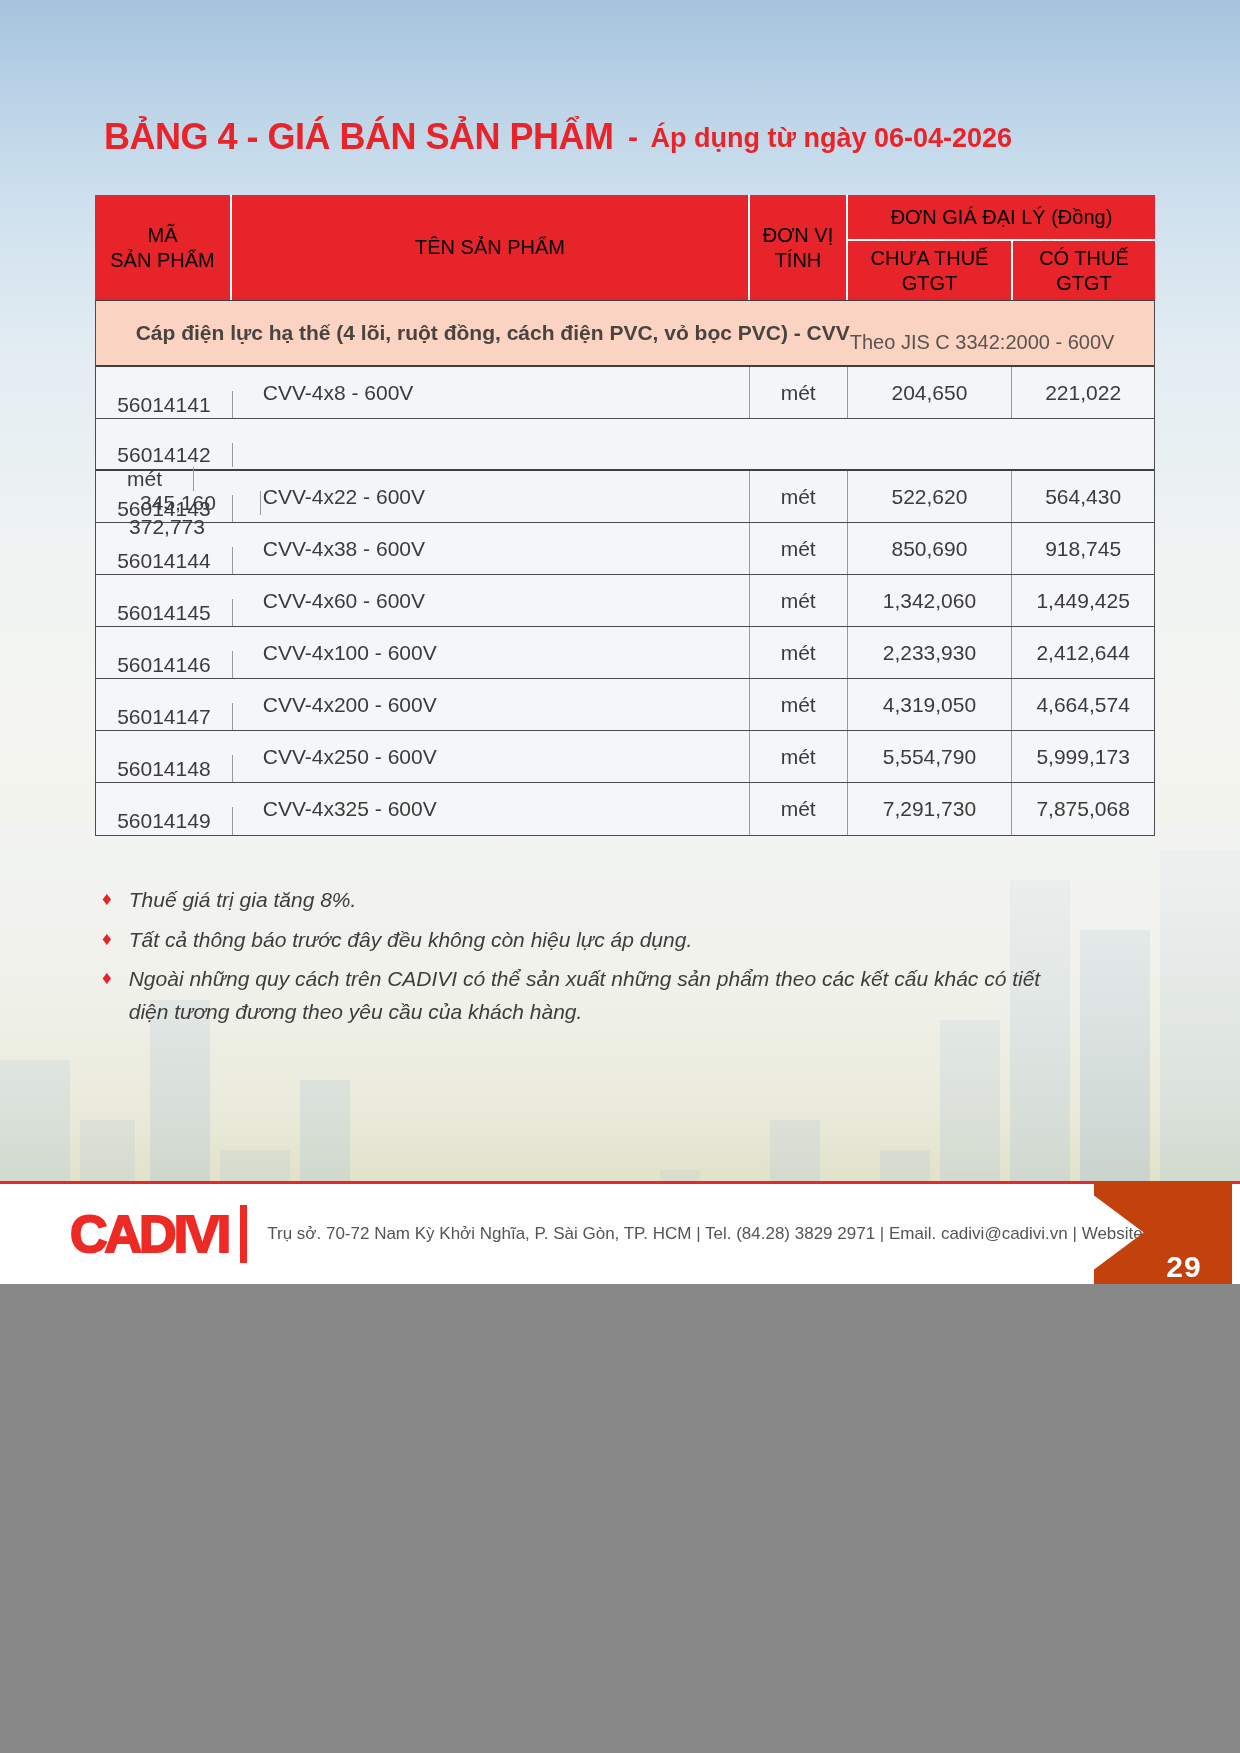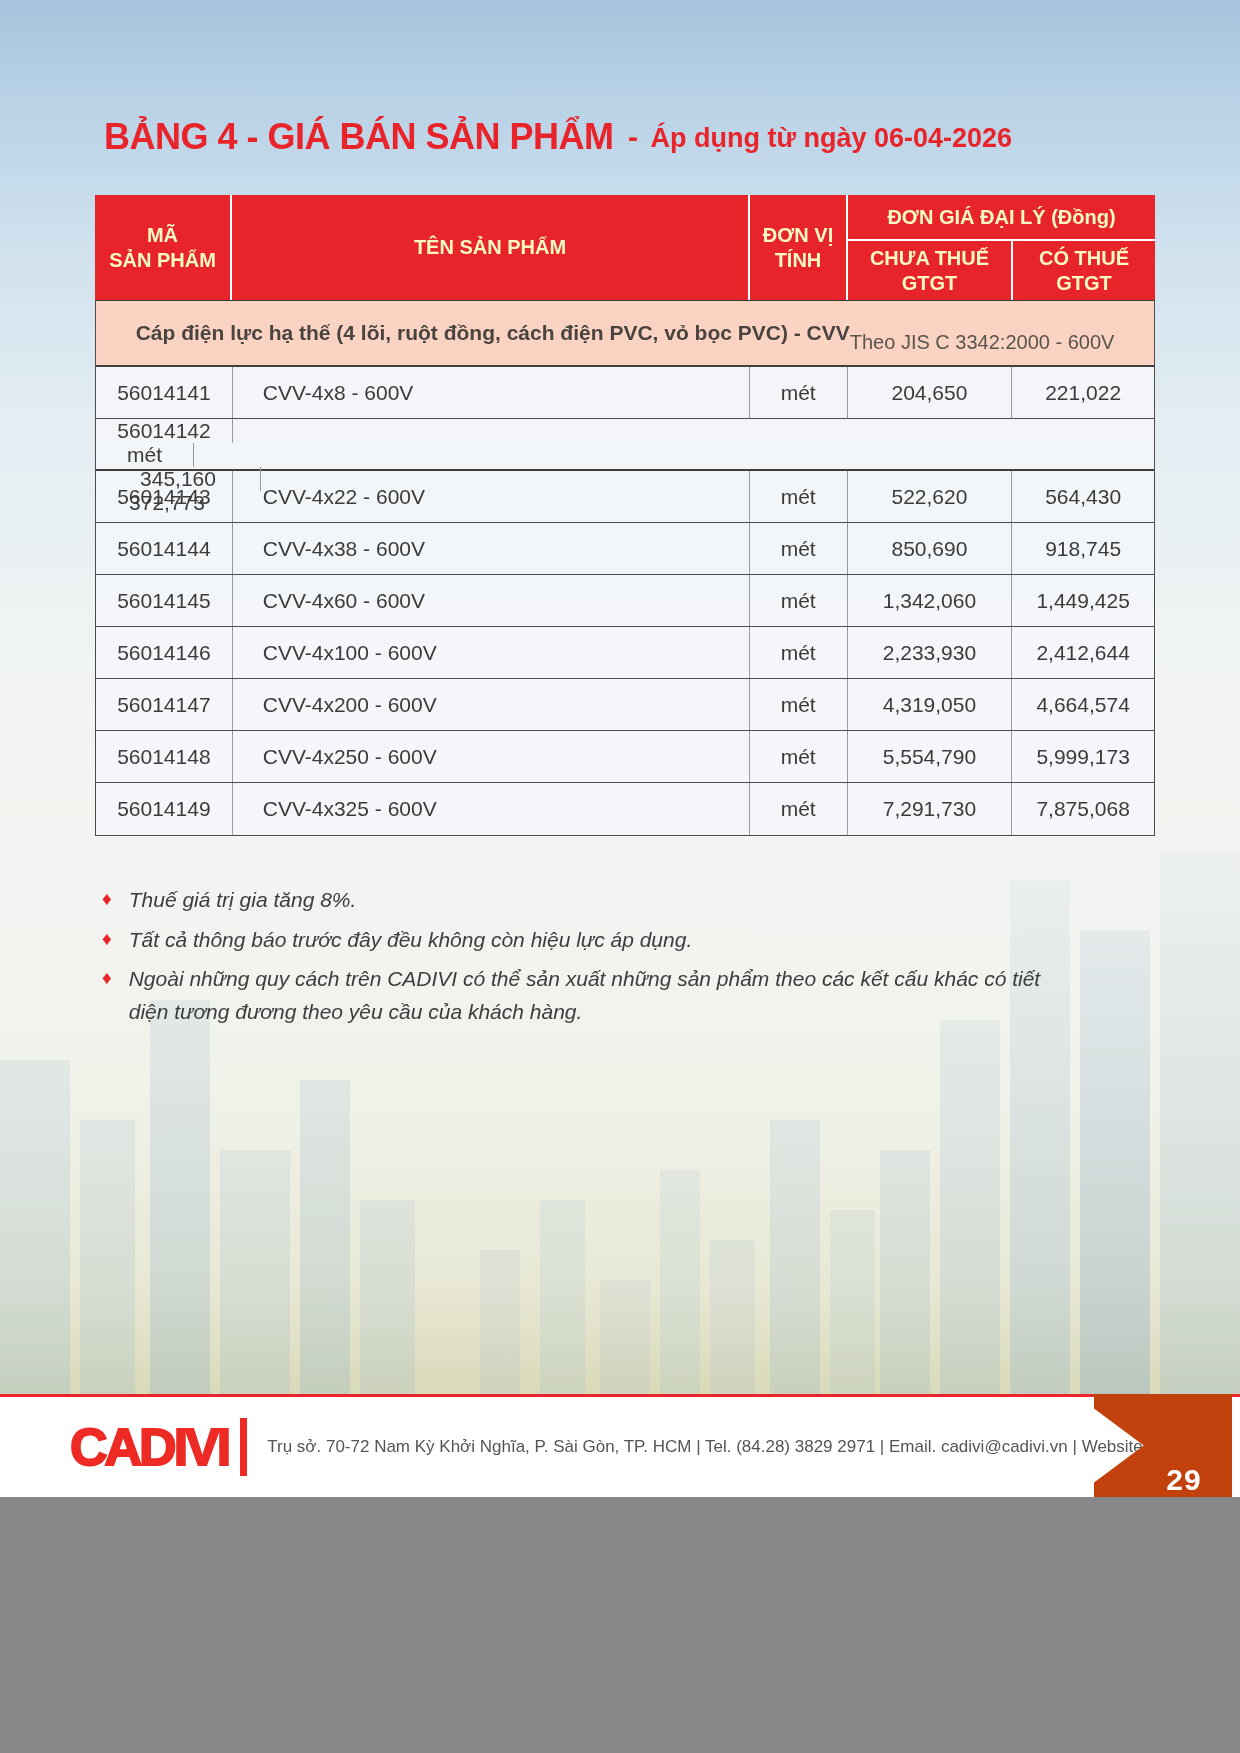--- a/index.html
+++ b/index.html
@@ -1,34 +1,34 @@
 <!DOCTYPE html>
 <html><head>
 <meta charset="utf-8">
 <style>
   * { margin:0; padding:0; box-sizing:border-box; }
   html,body { background:#888; }
   .page {
-    position:relative; width:1240px; height:1497px; overflow:hidden; margin:0 auto;
+    position:relative; width:1240px; height:1284px; overflow:hidden; margin:0 auto;
     font-family:"Liberation Sans", sans-serif;
     background:linear-gradient(180deg,
       #a6c4de 0%, #b9d2e6 7%, #cfe1ee 16%, #e3edf2 28%, #eff3f3 42%,
       #f4f5f0 58%, #efefe3 74%, #e6e6d0 86%, #d9dab9 93%, #cfd2ae 100%);
   }
   svg.skyline { position:absolute; left:0; top:820px; width:1240px; height:833px; display:block; }
 
   
   .title-row { position:absolute; left:104px; top:116px; white-space:nowrap; color:#e8232a; }
   .title-main { font-size:36px; font-weight:bold; letter-spacing:-0.5px; display:inline-block; vertical-align:baseline; }
   .title-sep  { font-size:30px; font-weight:bold; display:inline-block; margin:0 8px 0 10px; vertical-align:2px; }
   .title-suffix { font-size:27px; font-weight:bold; display:inline-block; vertical-align:2px; }
 
   
   .price-table { position:absolute; left:95px; top:195px; width:1060px; }
-  .thead { display:flex; height:105px; color:#fef9c3;font-weight:bold; }
+  .thead { display:flex; height:105px; color:#000000; }
   .th { background:#e6242a; display:flex; align-items:center; justify-content:center;
         text-align:center; font-size:20px; line-height:1.25; white-space:pre-line; }
   .th + .th, .group-wrap { margin-left:0; }
   .th.c1 { width:137px; border-right:2px solid #fff; }
   .th.c2 { width:518px; border-right:2px solid #fff; }
   .th.c3 { width:98px;  border-right:2px solid #fff; }
   .group-wrap { width:307px; display:flex; flex-direction:column; }
   .th.group { height:46px; border-bottom:2px solid #fff; }
   .subrow { display:flex; flex:1; }
   .th.c4 { width:165px; border-right:2px solid #fff; height:100%; }
@@ -37,21 +37,21 @@
   .tbody { border:1.6px solid #4c4c4c; border-top:1.8px solid #3f3f3f; }
   .section-band { height:66px; background:#fbd3c3; display:flex; flex-direction:row;
                   align-items:center; justify-content:center; border-bottom:2.5px solid #3f3f3f; }
   .section-line1 { font-size:21px; font-weight:bold; color:#4a4440; }
   .section-line2 { font-size:20px; color:#5a544e; margin-top:19px; }
 
   .row { display:flex; height:52px; background:rgba(243,246,249,0.95); border-bottom:1.5px solid #4c4c4c; }
   .row:last-child { border-bottom:none; }
   .row.thick { border-bottom:2.8px solid #3f3f3f;flex-direction:column; }
   .td { display:flex; align-items:center; font-size:21px; color:#3b3b3b; }
-  .td.code  { width:137px; justify-content:center; border-right:1.2px solid #9a9a9a; }
+  .td.code  { width:137px; justify-content:center; border-right:1.2px solid #9a9a9a;margin-top:24px; }
   .td.name  { width:518px; justify-content:flex-start; padding-left:30px; border-right:1.2px solid #9a9a9a; }
   .td.unit  { width:98px;  justify-content:center; border-right:1.2px solid #9a9a9a; }
   .td.pre   { width:165px; justify-content:center; border-right:1.2px solid #9a9a9a; }
   .td.with  { width:142px; justify-content:center; }
 
   
   .notes { position:absolute; left:102px; top:884px; width:948px; }
   .note { display:flex; gap:17px; margin-bottom:7px; font-style:italic;
           font-size:21px; color:#3d3d3d; line-height:1.55; }
   .note .bullet { color:#e8232a; font-style:normal; font-size:19px; line-height:1.6; flex:0 0 auto; }

